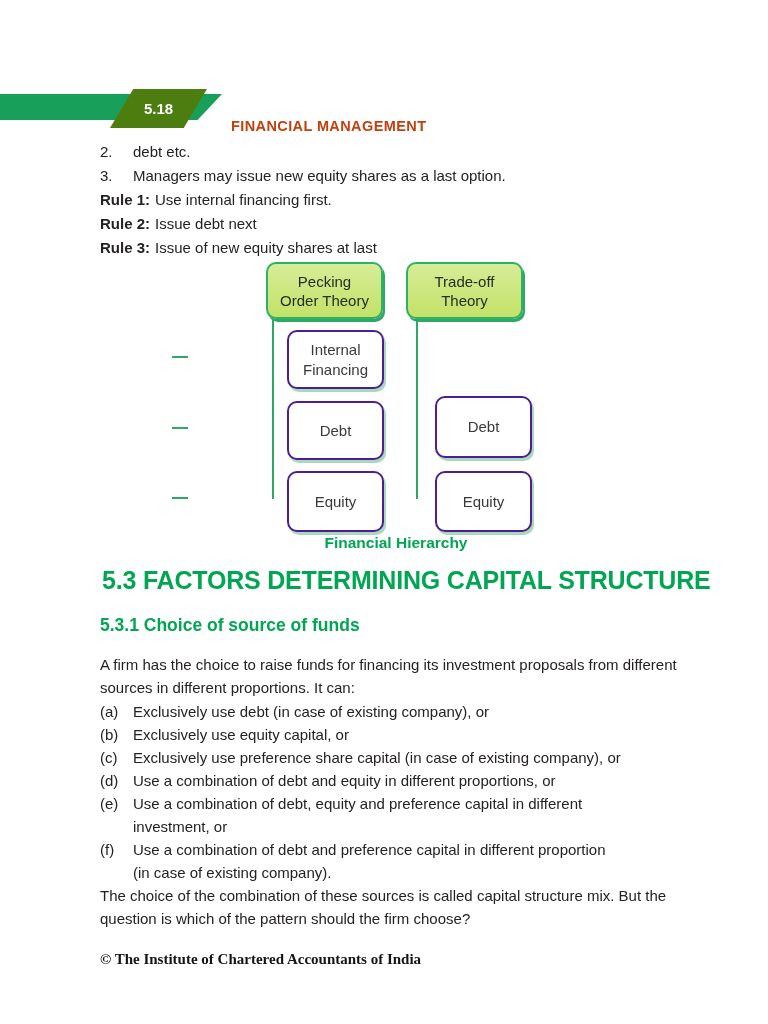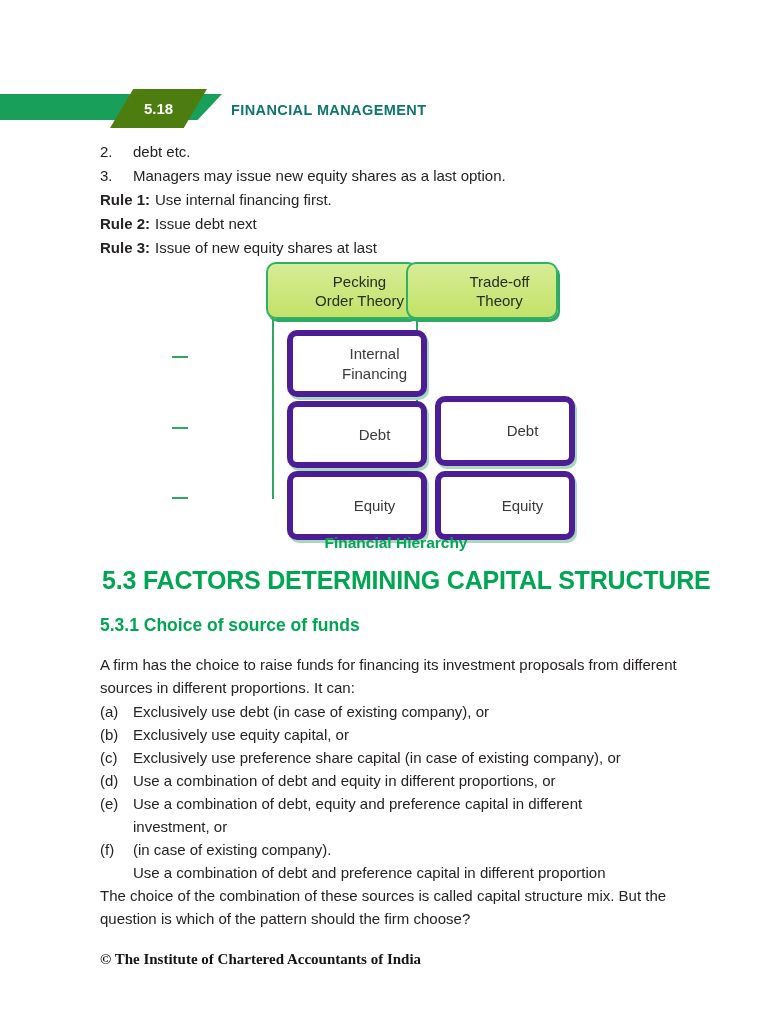--- a/index.html
+++ b/index.html
@@ -6,38 +6,38 @@
   .page{position:relative;width:768px;height:1024px;background:#ffffff;margin:0 auto;
         font-family:"Liberation Sans","DejaVu Sans",sans-serif;color:#262223;overflow:hidden;}
 
   
   .band{position:absolute;left:0;top:94px;width:222px;height:26px;background:#18a05a;
         clip-path:polygon(0 0,100% 0,89% 100%,0 100%);}
   .plate{position:absolute;left:110px;top:89px;width:97px;height:39px;background:#4d7c0f;
          clip-path:polygon(24% 0,100% 0,76% 100%,0 100%);
          display:flex;align-items:center;justify-content:center;}
   .plate span{color:#fff;font-weight:bold;font-size:15px;}
-  .htitle{position:absolute;left:231px;top:102px;font-size:14.5px;font-weight:bold;
-          color:#0f766e;letter-spacing:.4px;}
+  .htitle{position:absolute;left:231px;top:118px;font-size:14.5px;font-weight:bold;
+          color:#c2410c;letter-spacing:.4px;}
 
   
   .content{padding:140px 76px 0 100px;font-size:15px;line-height:24px;}
   .row{display:flex;}
   .marker{flex:0 0 33px;}
   .lines{flex:1;}
   .line{white-space:nowrap;}
   .b{font-weight:bold;margin-right:5px;}
 
   
   .diagram{position:relative;height:296px;margin-left:-100px;width:768px;}
   .dbox{position:absolute;border-radius:10px;display:flex;flex-direction:column;
-        align-items:center;justify-content:center;text-align:center;font-size:15px;padding-left:35px;}
+        align-items:center;justify-content:center;text-align:center;font-size:15px;}
   .parent{background:linear-gradient(#d7ec97,#c3e268);border:2px solid #2db166;
           box-shadow:2px 3px 0 0 #2fa863;line-height:19px;color:#22301f;}
-  .child{background:#fff;border:6px solid #4c1d95;box-shadow:2px 3px 0 0 #a8d9bc;
+  .child{background:#fff;border:2px solid #4c1d95;box-shadow:2px 3px 0 0 #a8d9bc;
          line-height:20px;color:#3a3a3a;}
   .p1{left:266px;top:2px;width:113px;height:53px;}
   .p2{left:406px;top:2px;width:113px;height:53px;}
   .c-if{left:287px;top:70px;width:93px;height:55px;}
   .c-dl{left:287px;top:141px;width:93px;height:55px;}
   .c-el{left:287px;top:211px;width:93px;height:57px;}
   .c-dr{left:435px;top:136px;width:93px;height:58px;}
   .c-er{left:435px;top:211px;width:93px;height:57px;}
   .vline{position:absolute;width:2px;background:#2fa863;top:55px;height:184px;}
   .vl{left:272px;} .vr{left:416px;}
@@ -180,22 +180,22 @@
       <div class="row">
         <span class="marker">(e)</span>
         <div class="lines">
           <div class="line">Use a combination of debt, equity and preference capital in different</div>
           <div class="line">investment, or</div>
         </div>
       </div>
       <div class="row">
         <span class="marker">(f)</span>
         <div class="lines">
+          <div class="line">Use a combination of debt and preference capital in different proportion</div>
           <div class="line">(in case of existing company).</div>
-          <div class="line">Use a combination of debt and preference capital in different proportion</div>
         </div>
       </div>
     </div>
 
     <div class="para2">
       <div class="line">The choice of the combination of these sources is called capital structure mix. But the</div>
       <div class="line">question is which of the pattern should the firm choose?</div>
     </div>
 
     <div class="footer">© The Institute of Chartered Accountants of India</div>

